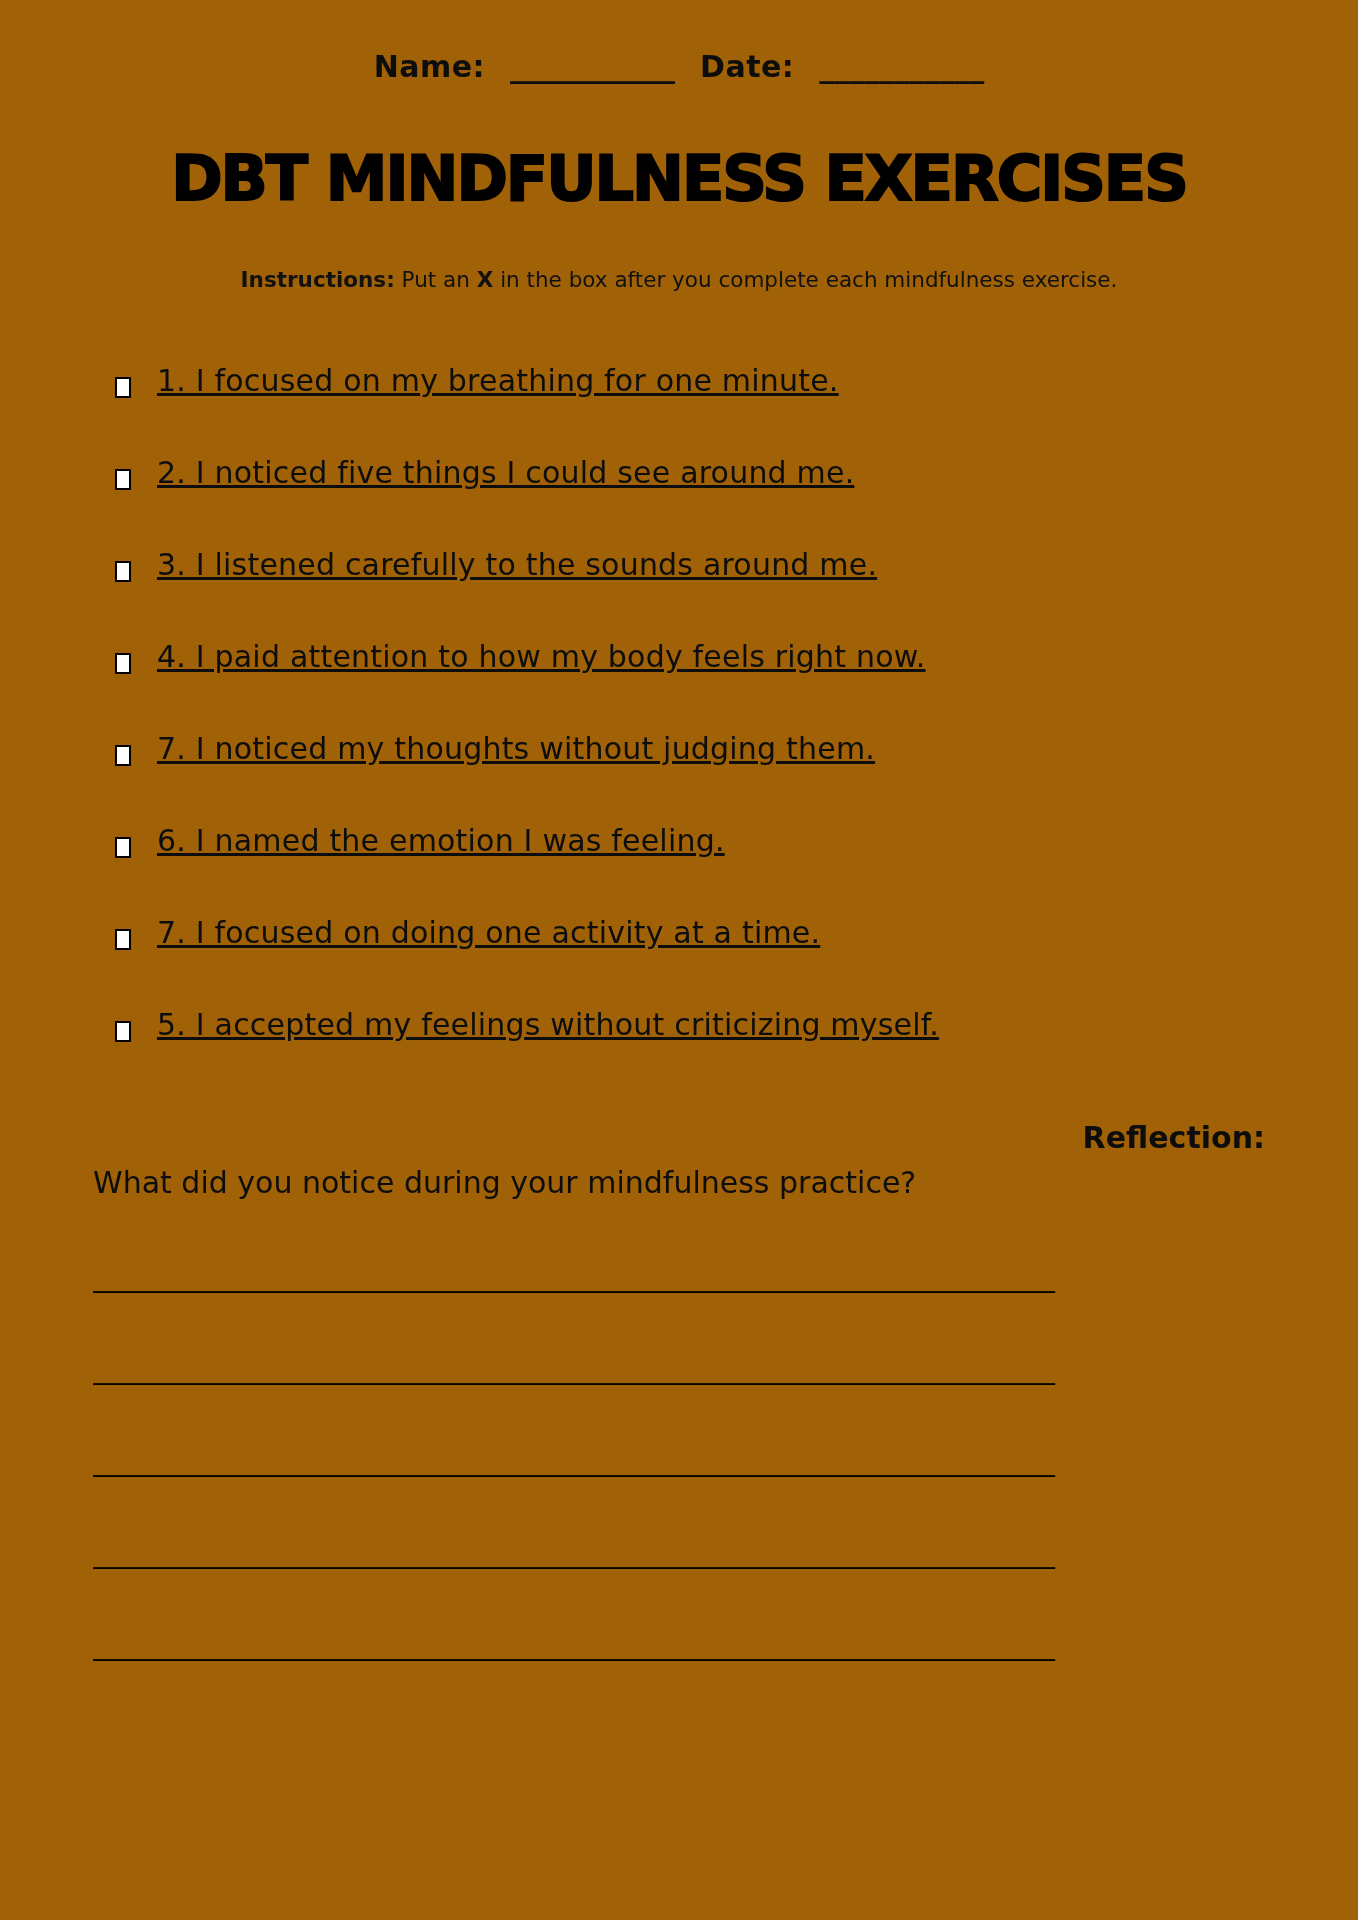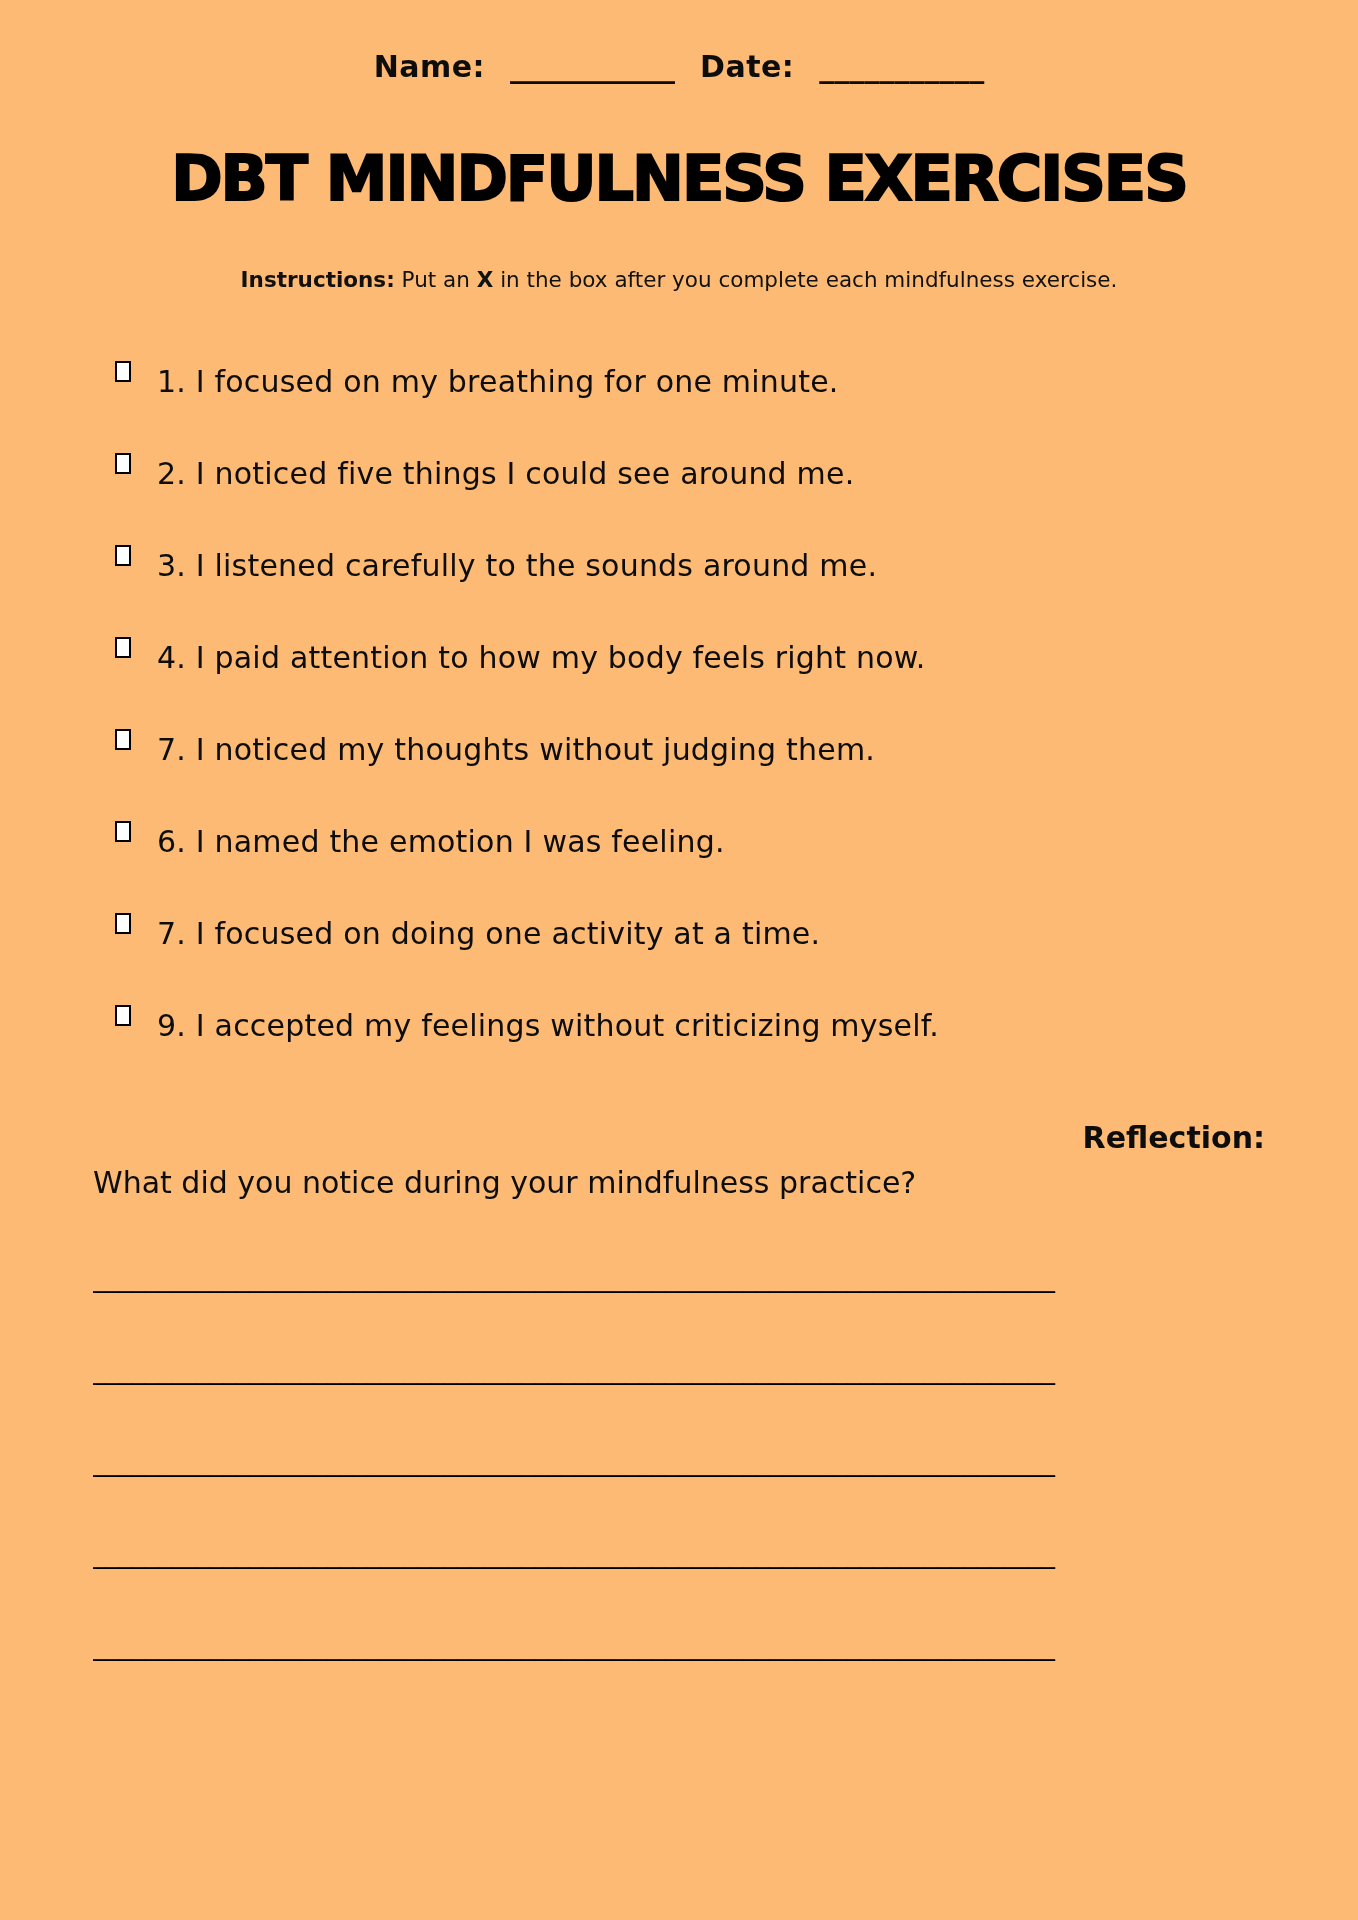--- a/index.html
+++ b/index.html
@@ -1,21 +1,21 @@
 <!DOCTYPE html>
 <html><head>
 <meta charset="utf-8">
 <style>
   html, body { margin: 0; padding: 0; background: #e8e8e8; }
   .page {
     position: relative;
     width: 1358px;
     height: 1920px;
     margin: 0 auto;
-    background: #fdba74;
+    background: #a16207;
     color: #0d0d0d;
     font-family: "DejaVu Sans", "Liberation Sans", sans-serif;
     overflow: hidden;
     box-sizing: border-box;
     padding-top: 48px;
   }
 
   
   .header-row {
     text-align: center;
@@ -55,25 +55,26 @@
   .instructions .b { font-weight: 700; text-align: center; }
 
   
   .checklist {
     list-style: none;
     margin: 71px 0 0 0;
     padding: 0 0 0 115px;
   }
   .checklist li {
     display: flex;
-    align-items: flex-start;
+    align-items: flex-end;
     height: 34px;
     margin-bottom: 58px;
     font-size: 30px;
     white-space: nowrap;
+    text-decoration: underline;
   }
   .checkbox {
     flex: 0 0 auto;
     width: 12px;
     height: 17px;
     border: 2.5px solid #000;
     margin-right: 26px;
     margin-top: -3px;
     background: #fff;
   }
@@ -140,21 +141,21 @@
     <li>
       <span class="checkbox"></span>
       <span class="item-label">6. I named the emotion I was feeling.</span>
     </li>
     <li>
       <span class="checkbox"></span>
       <span class="item-label">7. I focused on doing one activity at a time.</span>
     </li>
     <li>
       <span class="checkbox"></span>
-      <span class="item-label">9. I accepted my feelings without criticizing myself.</span>
+      <span class="item-label">5. I accepted my feelings without criticizing myself.</span>
     </li>
   </ul>
 
   <div class="reflection">
     <div class="heading">Reflection:</div>
     <div>What did you notice during your mindfulness practice?</div>
   </div>
 
   <div class="lines">
     <div class="writing-line">__________________________________________________________________________</div>

